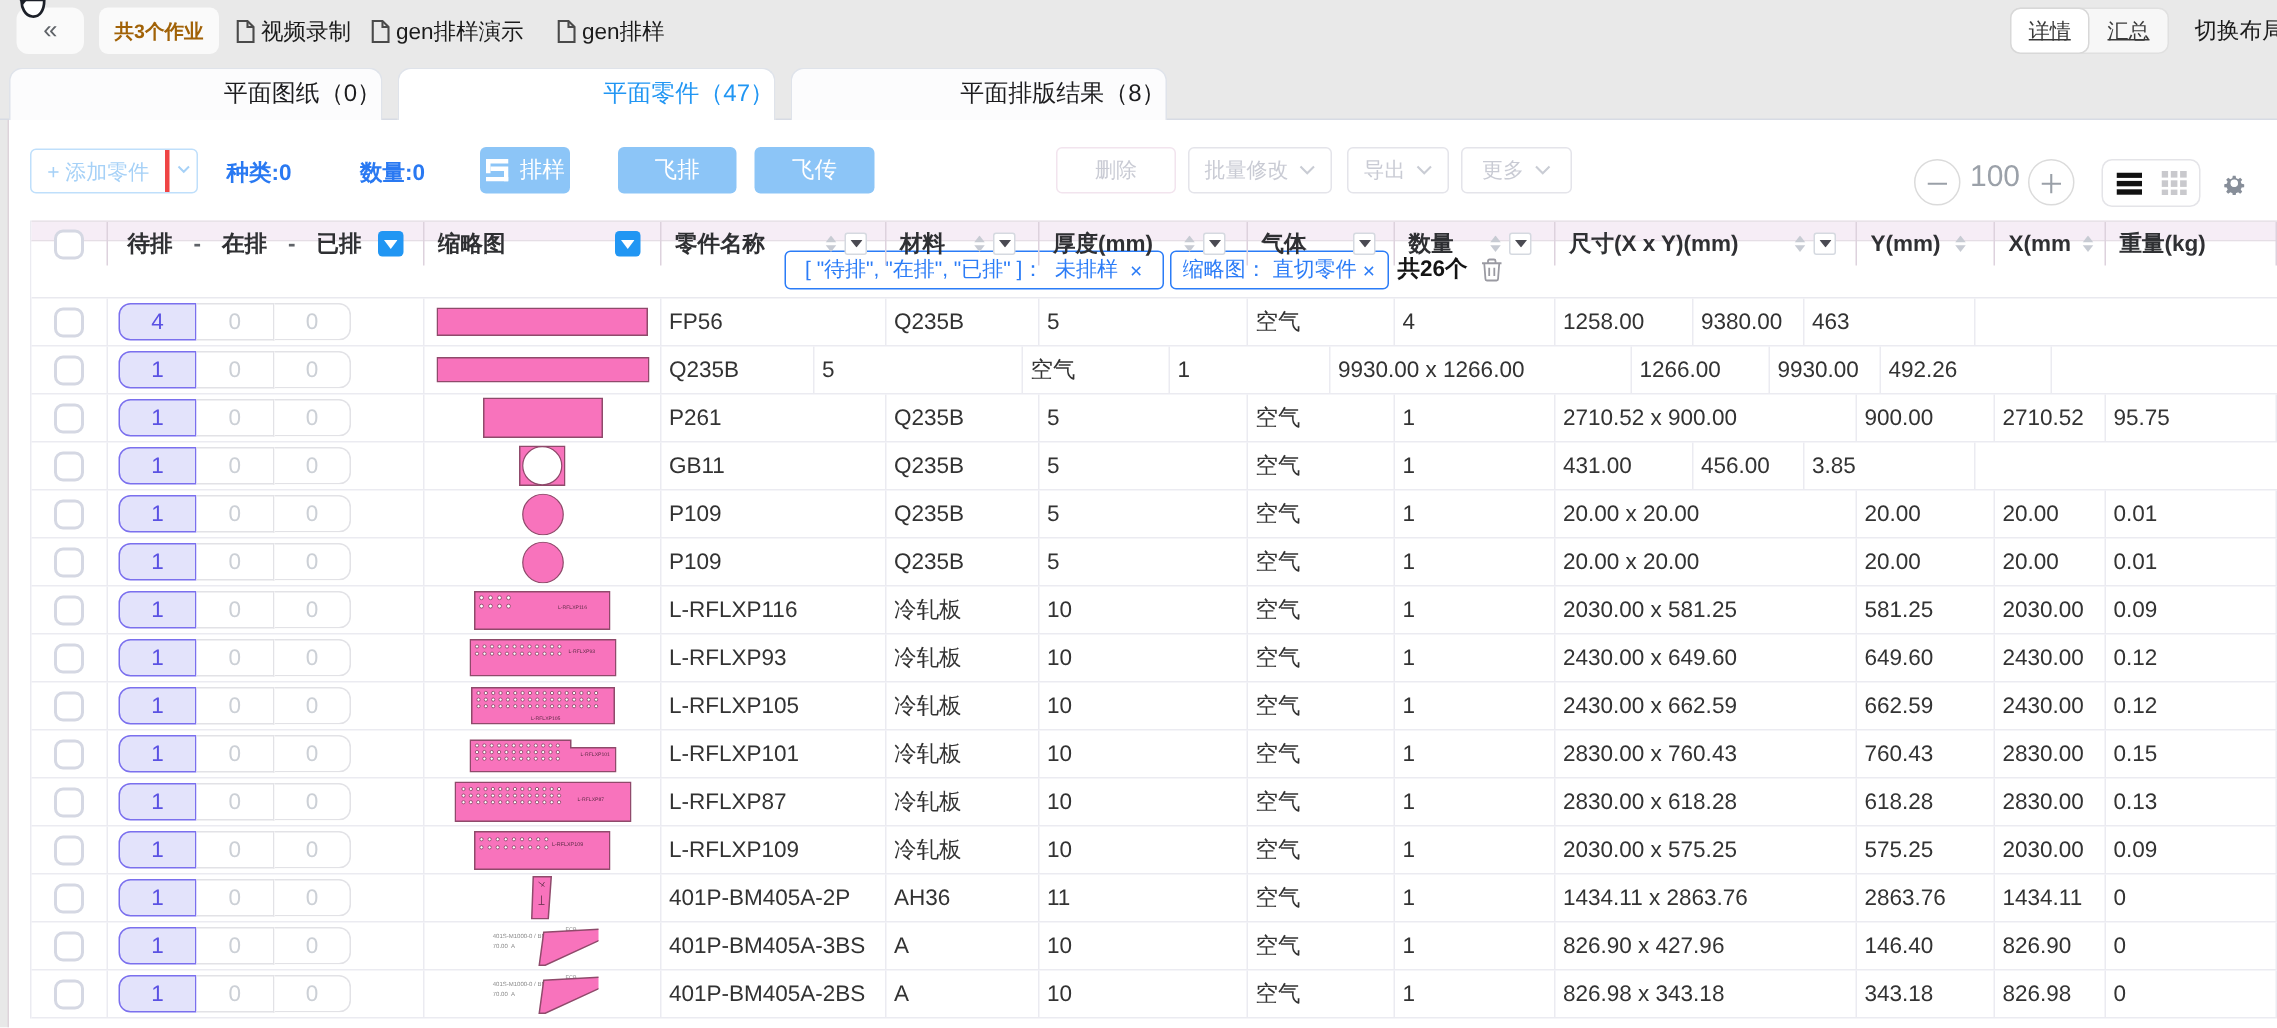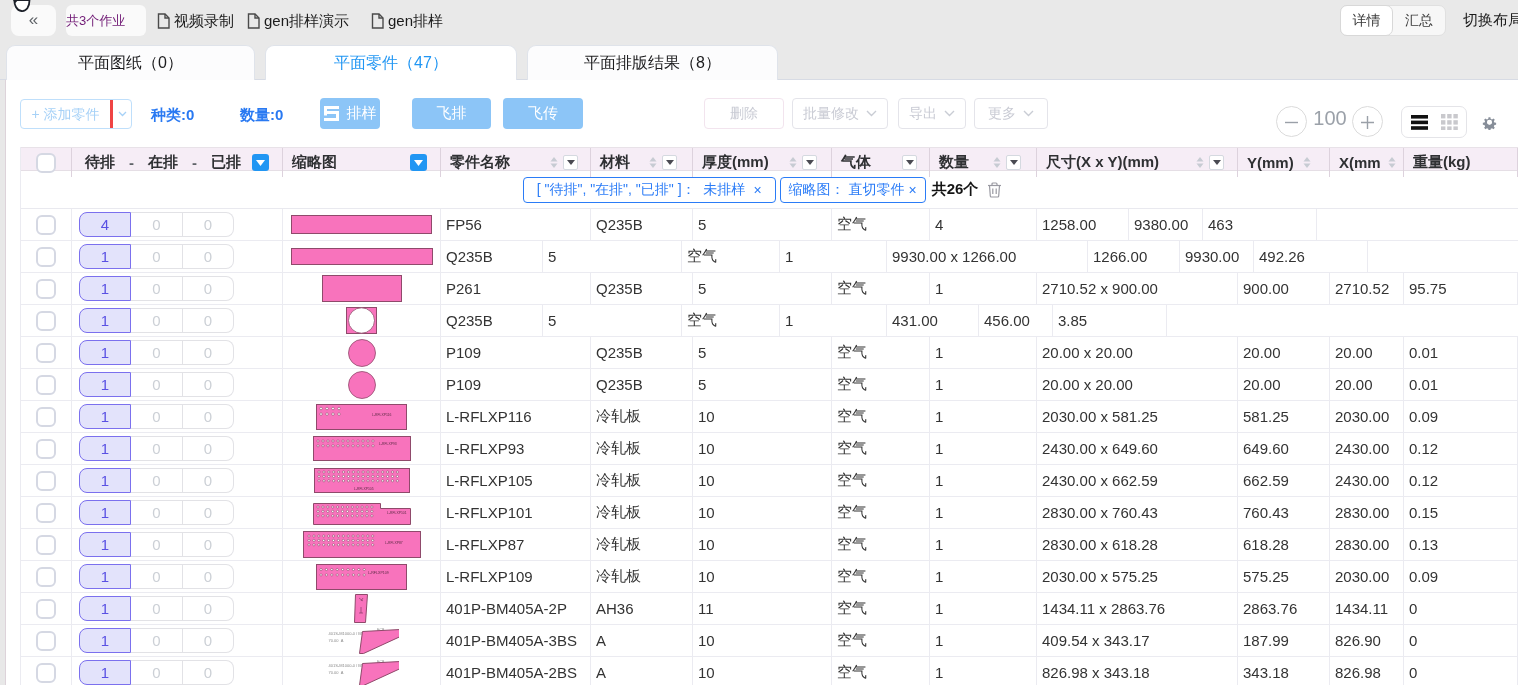--- a/index.html
+++ b/index.html
@@ -1,43 +1,43 @@
 <!DOCTYPE html>
 <html><head><meta charset="utf-8">
 <style>
 *{margin:0;padding:0;box-sizing:border-box;}
 html,body{width:1518px;height:685px;overflow:hidden;background:#fff;
  font-family:"Liberation Sans",sans-serif;}
 #app{position:relative;width:1518px;height:685px;}
 .top{position:absolute;left:0;top:0;width:1518px;height:80px;background:#e9e9e9;}
 .backbtn{position:absolute;left:11px;top:5px;width:45px;height:31px;background:#fafafa;border-radius:8px;color:#5f6368;font-size:17px;text-align:center;line-height:29px;}
-.jobtab{position:absolute;left:66px;top:5px;width:80px;height:31px;background:#fafafa;border-radius:6px;color:#701a75;font-size:13px;text-align:left;line-height:31px;}
+.jobtab{position:absolute;left:66px;top:5px;width:80px;height:31px;background:#fafafa;border-radius:6px;color:#a16207;font-size:13px;text-align:center;line-height:31px;font-weight:bold;}
 .doc{position:absolute;top:10px;height:22px;display:flex;align-items:center;font-size:15px;color:#1b1b1b;justify-content:center;}
-.seg{position:absolute;left:1340px;top:5px;width:106px;height:31px;background:#f7f7f7;border:1px solid #e0e0e0;border-radius:7px;display:flex;font-size:14px;color:#3a3a3a;}
+.seg{position:absolute;left:1340px;top:5px;width:106px;height:31px;background:#f7f7f7;border:1px solid #e0e0e0;border-radius:7px;display:flex;font-size:14px;color:#3a3a3a;text-decoration:underline;}
 .seg .s1{width:53px;height:31px;margin:-1px 0 0 -1px;background:#fff;border:1px solid #d8d8d8;border-radius:7px;text-align:center;line-height:29px;}
 .seg .s2{flex:1;text-align:center;line-height:29px;}
 .swlayout{position:absolute;left:1463px;top:11px;font-size:15px;color:#1b1b1b;white-space:nowrap;}
 .tabs{position:absolute;left:0;top:45px;width:1518px;height:35px;}
 .tabline{position:absolute;top:34px;height:1px;background:#d7dbe4;}
-.tab{position:absolute;top:0;height:35px;background:#fcfcfd;border:1px solid #dfe3ea;border-bottom:none;border-radius:9px 9px 0 0;text-align:center;font-size:16px;color:#1d1d1f;line-height:34px;}
+.tab{position:absolute;top:0;height:35px;background:#fcfcfd;border:1px solid #dfe3ea;border-bottom:none;border-radius:9px 9px 0 0;text-align:right;font-size:16px;color:#1d1d1f;line-height:34px;}
 .tab.act{color:#2196f3;background:#fff;}
 .strip{position:absolute;left:0;top:80px;width:6px;height:605px;background:#e8e8e8;border-right:1px solid #ddd3da;}
 .toolbar{position:absolute;left:0;top:80px;width:1518px;height:67px;background:#fff;}
 .addbtn{position:absolute;left:20px;top:19px;width:112px;height:30px;border:1px solid #bfdffb;border-radius:4px;color:#a6d1f7;font-size:14px;}
 .addbtn .lab{position:absolute;left:0;top:0;width:92px;height:28px;line-height:28px;text-align:center;border-right:3px solid #ef4444;}
 .addbtn .ar{position:absolute;right:0px;top:0;width:18px;height:28px;line-height:28px;text-align:center;font-size:10px;}
 .stat{position:absolute;top:26px;font-size:15px;font-weight:700;color:#2979f2;}
 .bluebtn{position:absolute;top:18px;height:31px;background:#8cc5f7;border-radius:4px;color:#fff;font-size:15px;display:flex;align-items:center;justify-content:center;}
 .disbtn{position:absolute;top:18px;height:31px;background:#fff;border:1px solid #e4e4ea;border-radius:4px;color:#c9cbd4;font-size:14px;display:flex;align-items:center;justify-content:center;}
 .circ{position:absolute;top:26px;width:31px;height:31px;border:1px solid #dbdbdb;border-radius:50%;color:#9aa0a8;font-size:18px;text-align:center;line-height:28px;background:#fff;}
 .pnum{position:absolute;left:1308px;top:27px;width:44px;text-align:center;font-size:20px;color:#9ba1a9;}
 .vtoggle{position:absolute;left:1401px;top:26px;width:66px;height:32px;border:1px solid #e4e4e8;border-radius:7px;background:#fff;}
 .gearbox{position:absolute;left:1481px;top:33px;}
 .table{position:absolute;left:20px;top:147px;width:1498px;border-left:1px solid #ebebf1;}
-.thead{display:flex;height:24px;background:#f6edf6;border-top:1px solid #e8e2e8;border-bottom:1px solid #e5dee5;color:#2f3033;font-weight:700;font-size:15px;}
+.thead{display:flex;height:14px;background:#f6edf6;border-top:1px solid #e8e2e8;border-bottom:1px solid #e5dee5;color:#2f3033;font-weight:700;font-size:15px;}
 .th{position:relative;height:29px;border-right:1px solid #ddd2dd;display:flex;align-items:center;padding-left:9px;}
 .sorts{display:inline-flex;flex-direction:column;margin-left:7px;}
 .sorts svg{display:block}
 .wbtn{width:15px;height:15px;border:1px solid #d5d9e0;border-radius:2px;background:#fff;display:inline-flex;align-items:center;justify-content:center;margin-left:5px;}
 .fbtn{width:17px;height:17px;background:#2196f3;border-radius:3px;display:inline-flex;align-items:center;justify-content:center;}
 .filterrow{display:flex;align-items:center;justify-content:center;height:38px;background:#fff;border-bottom:1px solid #e9e9ef;padding-right:14px;}
 .ftag{height:26px;border:1px solid #2b7cf7;border-radius:4px;color:#2b7cf7;font-size:14px;display:flex;align-items:center;padding:0 9px;margin-right:4px;white-space:pre;}
 .ftag .x{margin-left:8px;font-size:14px;}
 .fcount{font-size:15px;font-weight:700;color:#141414;margin:0 9px 0 2px;}
 .tr{display:flex;height:32px;border-bottom:1px solid #ebebf1;font-size:15px;color:#333;}
@@ -342,20 +342,21 @@
             <span class="b b2">0</span>
             <span class="b b3">0</span>
           </span>
         </div>
         <div class="td c2">
           <svg width="31" height="27">
             <rect x="0.5" y="0.5" width="30" height="26" fill="#f873bc" stroke="#8f4a6b"></rect>
             <ellipse cx="15.5" cy="13.5" rx="13" ry="12.7" fill="#fff" stroke="#8f4a6b" stroke-width="0.8"></ellipse>
           </svg>
         </div>
+        <div class="td c3">GB11</div>
         <div class="td c4">Q235B</div>
         <div class="td c5">5</div>
         <div class="td c6">空气</div>
         <div class="td c7">1</div>
         <div class="td c9">431.00</div>
         <div class="td c10">456.00</div>
         <div class="td c11">3.85</div>
       </div>
 <div class="tr">
         <div class="td c0">
@@ -796,22 +797,22 @@
               <text x="22" y="4.5" font-size="3.6" fill="#8a8a8a">ECB</text>
               <path d="M7.5 5.5 L45.5 3.5 L46.5 10 L8.5 27.5 L4.5 27.5 Z" fill="#f873bc" stroke="#8f4a6b"></path>
             </svg>
           </div>
         </div>
         <div class="td c3">401P-BM405A-3BS</div>
         <div class="td c4">A</div>
         <div class="td c5">10</div>
         <div class="td c6">空气</div>
         <div class="td c7">1</div>
-        <div class="td c8">409.54 x 343.17</div>
-        <div class="td c9">187.99</div>
+        <div class="td c8">826.90 x 427.96</div>
+        <div class="td c9">146.40</div>
         <div class="td c10">826.90</div>
         <div class="td c11">0</div>
       </div>
 <div class="tr">
         <div class="td c0">
           <span class="cb"></span>
         </div>
         <div class="td c1">
           <span class="bg">
             <span class="b b1">1</span>

